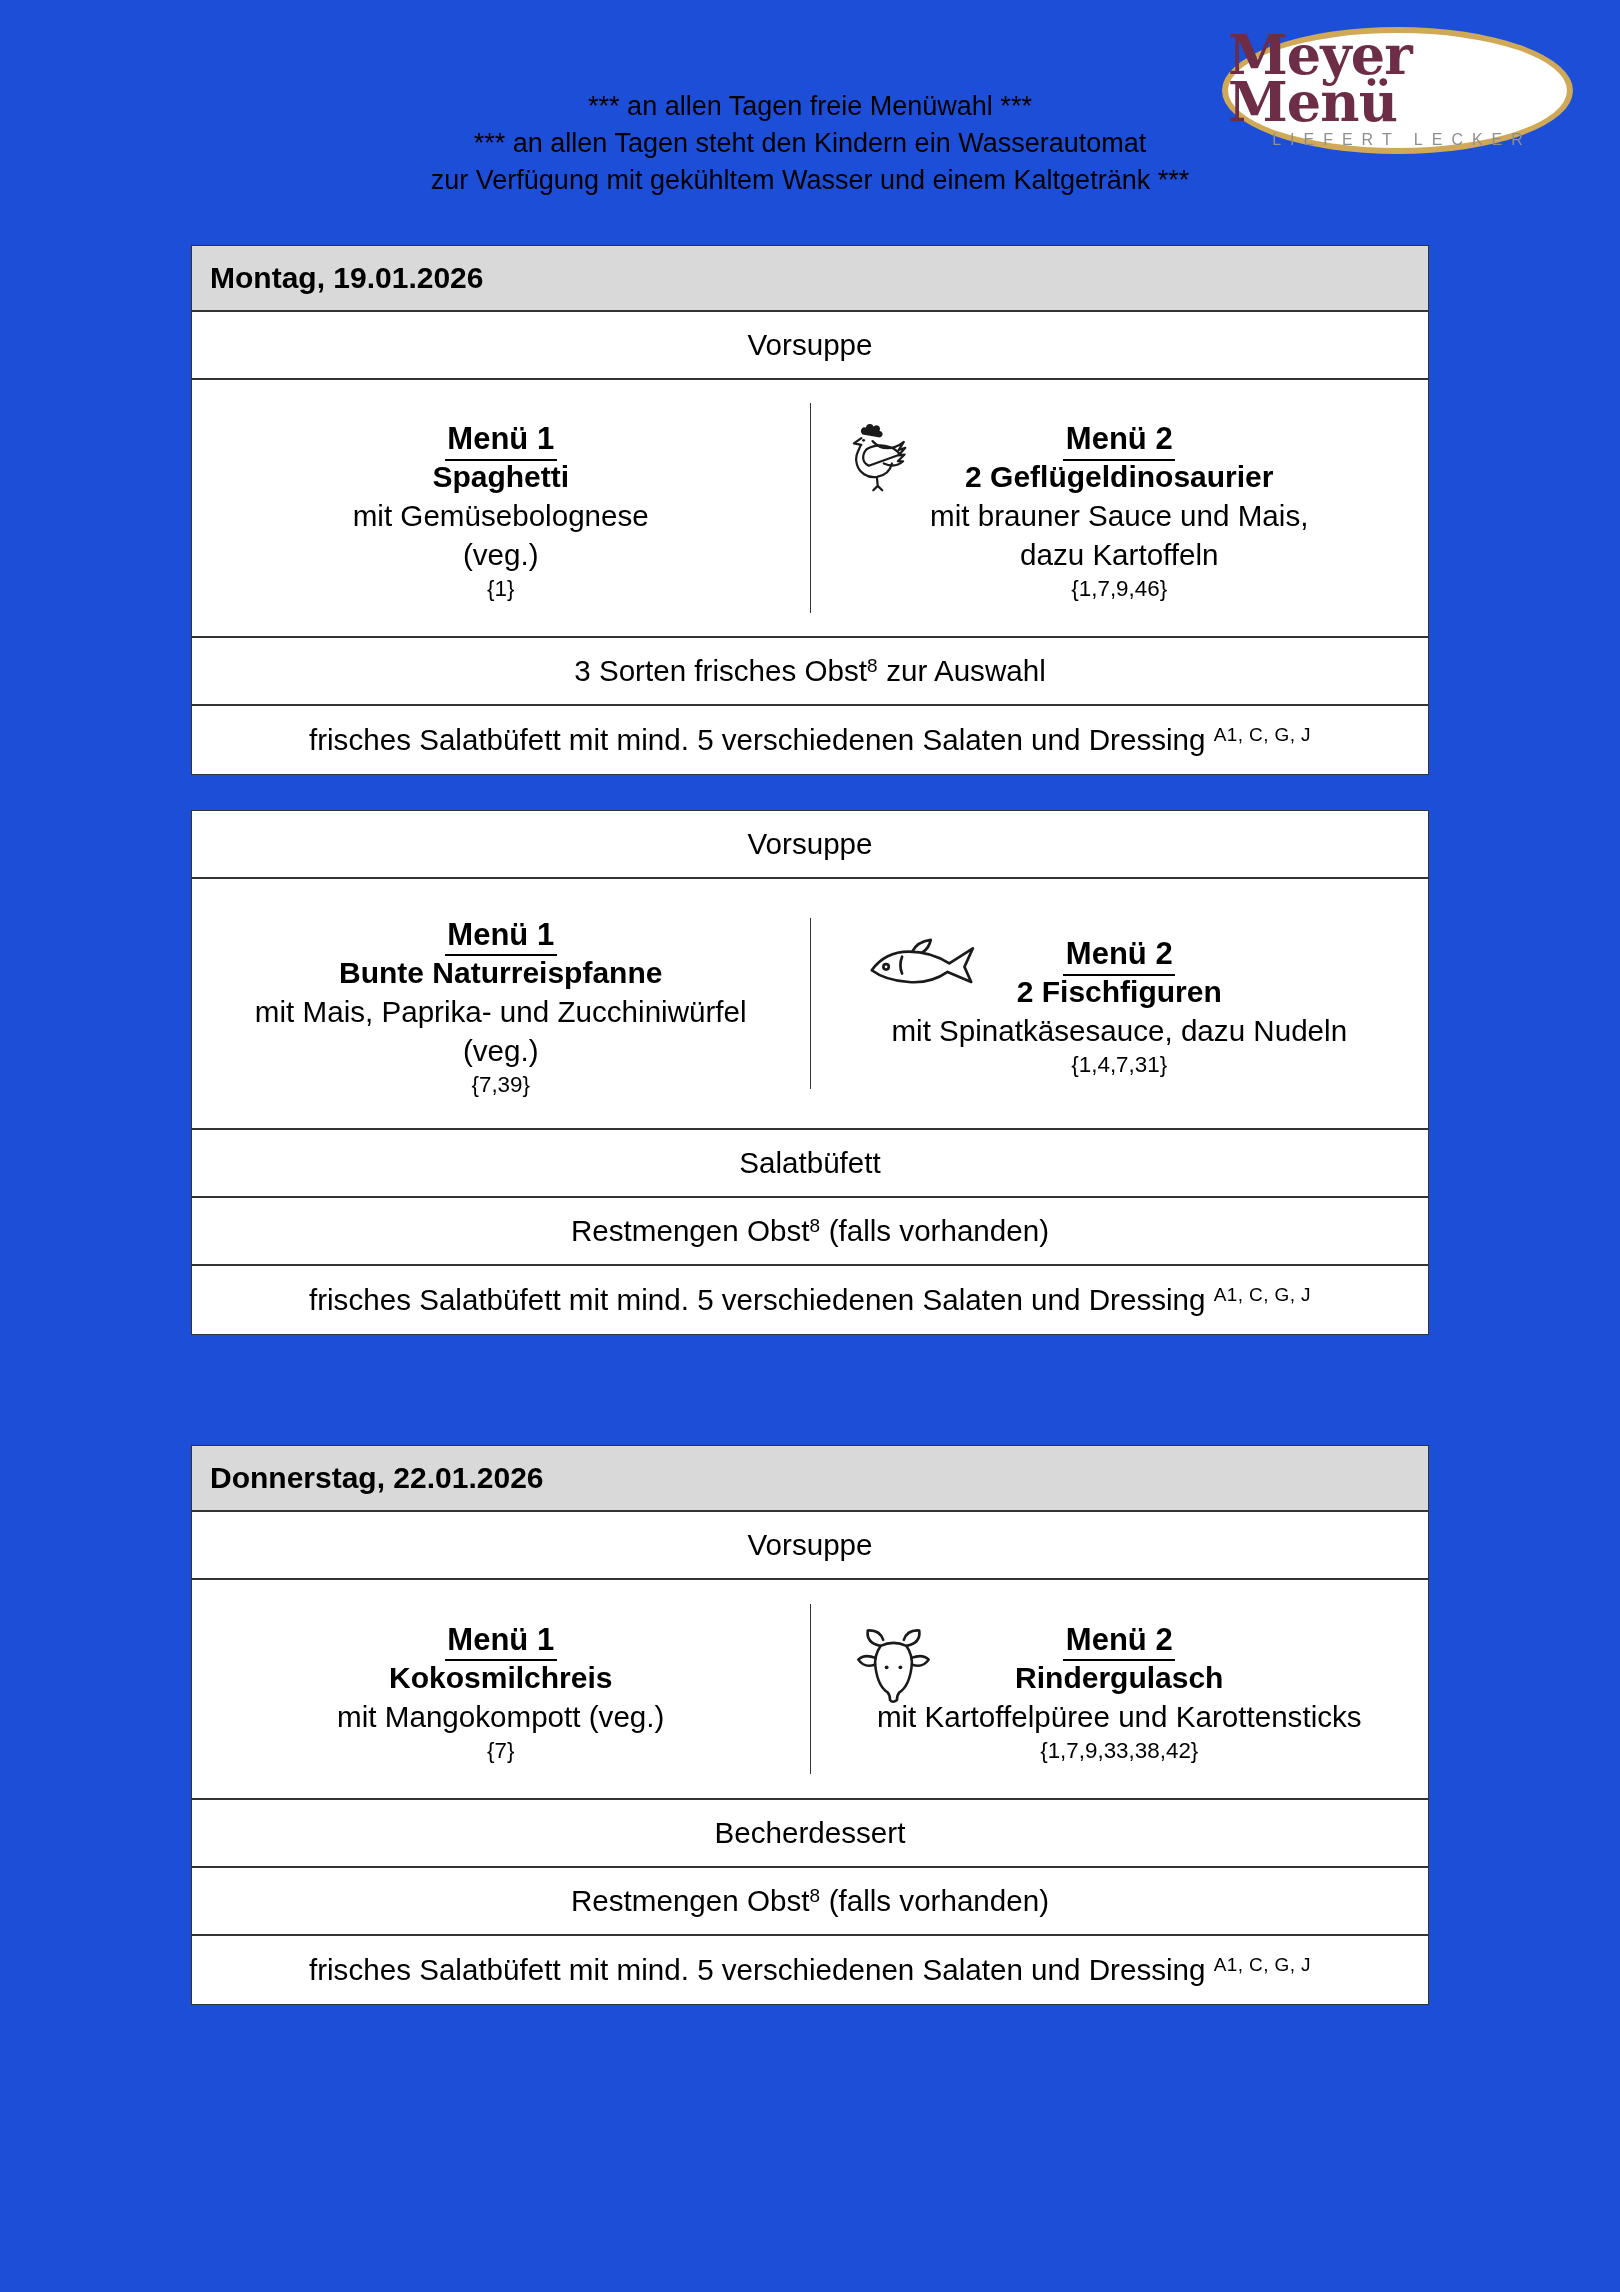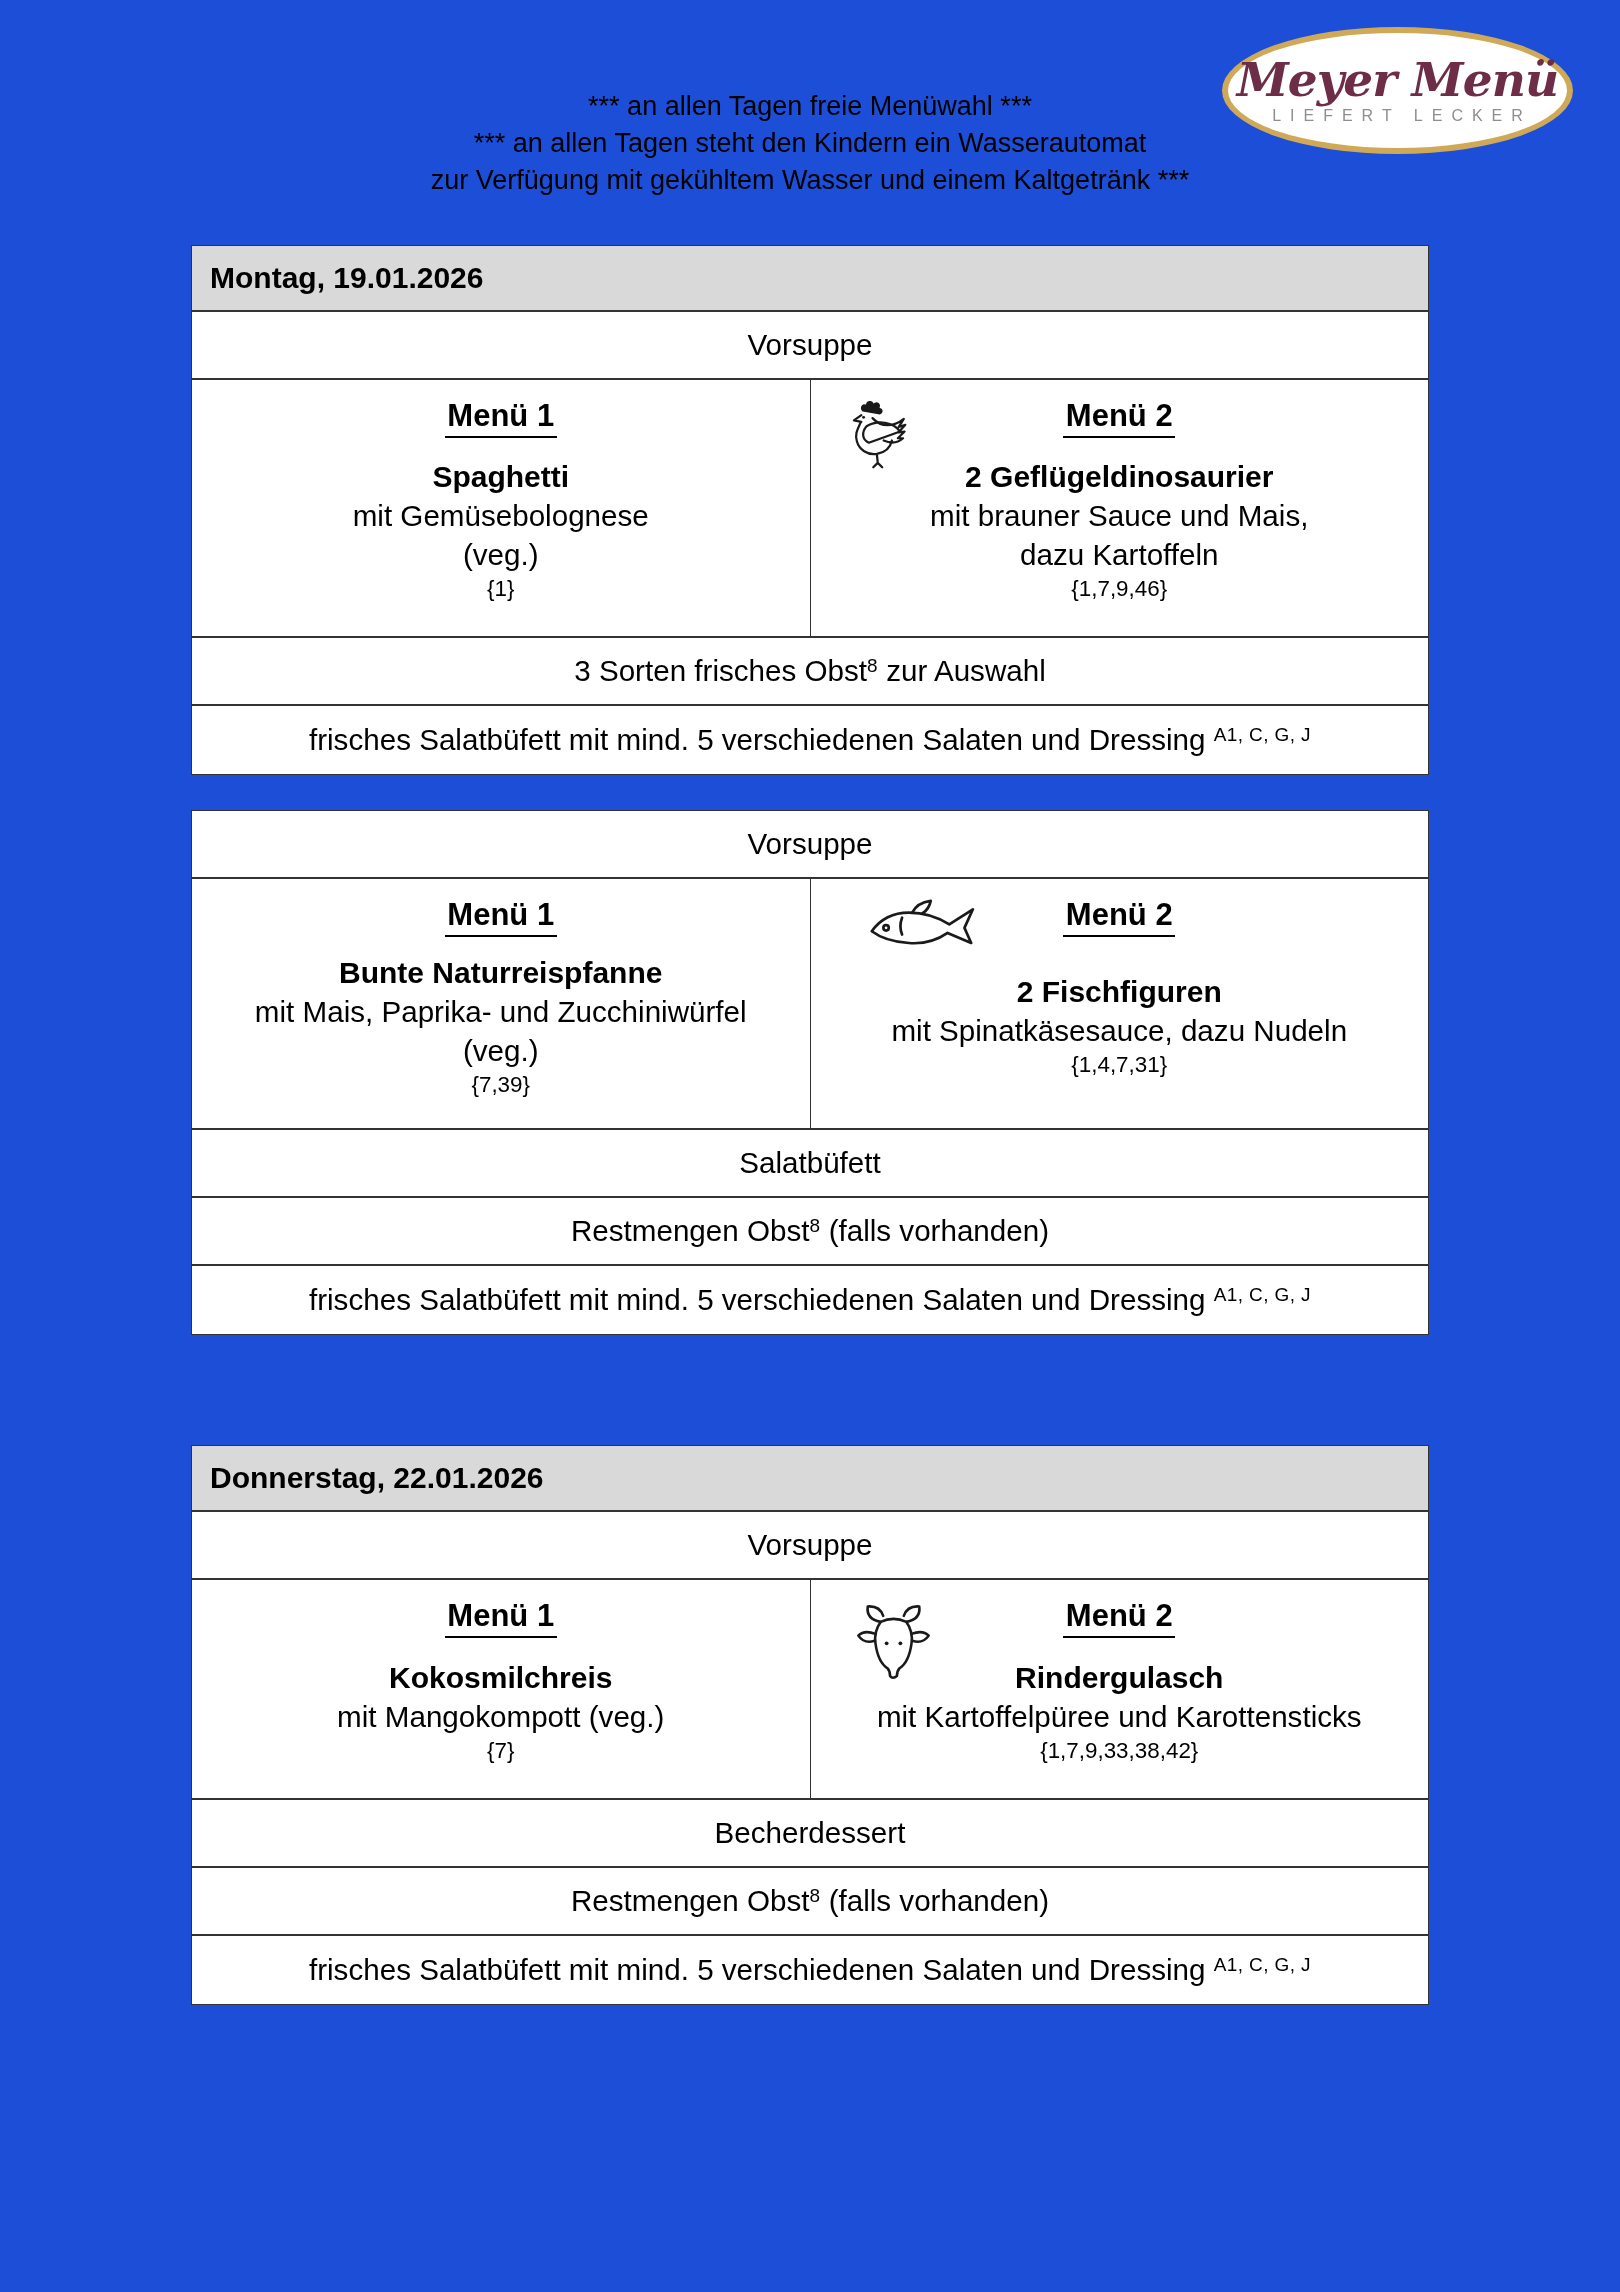--- a/index.html
+++ b/index.html
@@ -31,23 +31,22 @@
     border:6.3px solid #cfa958;
     border-radius:50%;
     background:#fff;
     display:flex;
     flex-direction:column;
     align-items:center;
     justify-content:center;
   }
   .logo-name{
     font-family:"DejaVu Serif",serif;
-    font-style:italic;
     font-weight:bold;
-    font-size:47px;
+    font-size:54px;
     line-height:47px;
     color:#6d2d47;
     letter-spacing:-0.9px;
   }
   .logo-tagline{
     margin-top:4.5px;
     font-size:16px;
     letter-spacing:9px;
     padding-left:9px;
     color:#8e8e8e;
@@ -93,21 +92,21 @@
     text-align:left;
     white-space:pre-wrap;
   }
   .sup{
     font-size:19px;
     position:relative;
     top:-9px;
     letter-spacing:0.4px;
   }
 
-  .menu-row{display:flex;}
+  .menu-row{display:flex;align-items:center;}
   .sec0 .menu-row{height:258px;}
   .sec1 .menu-row{height:251px;}
   .sec2 .menu-row{height:220px;}
   .menu-cell{
     flex:1;
     position:relative;
     display:flex;
     flex-direction:column;
     box-sizing:border-box;
   }

